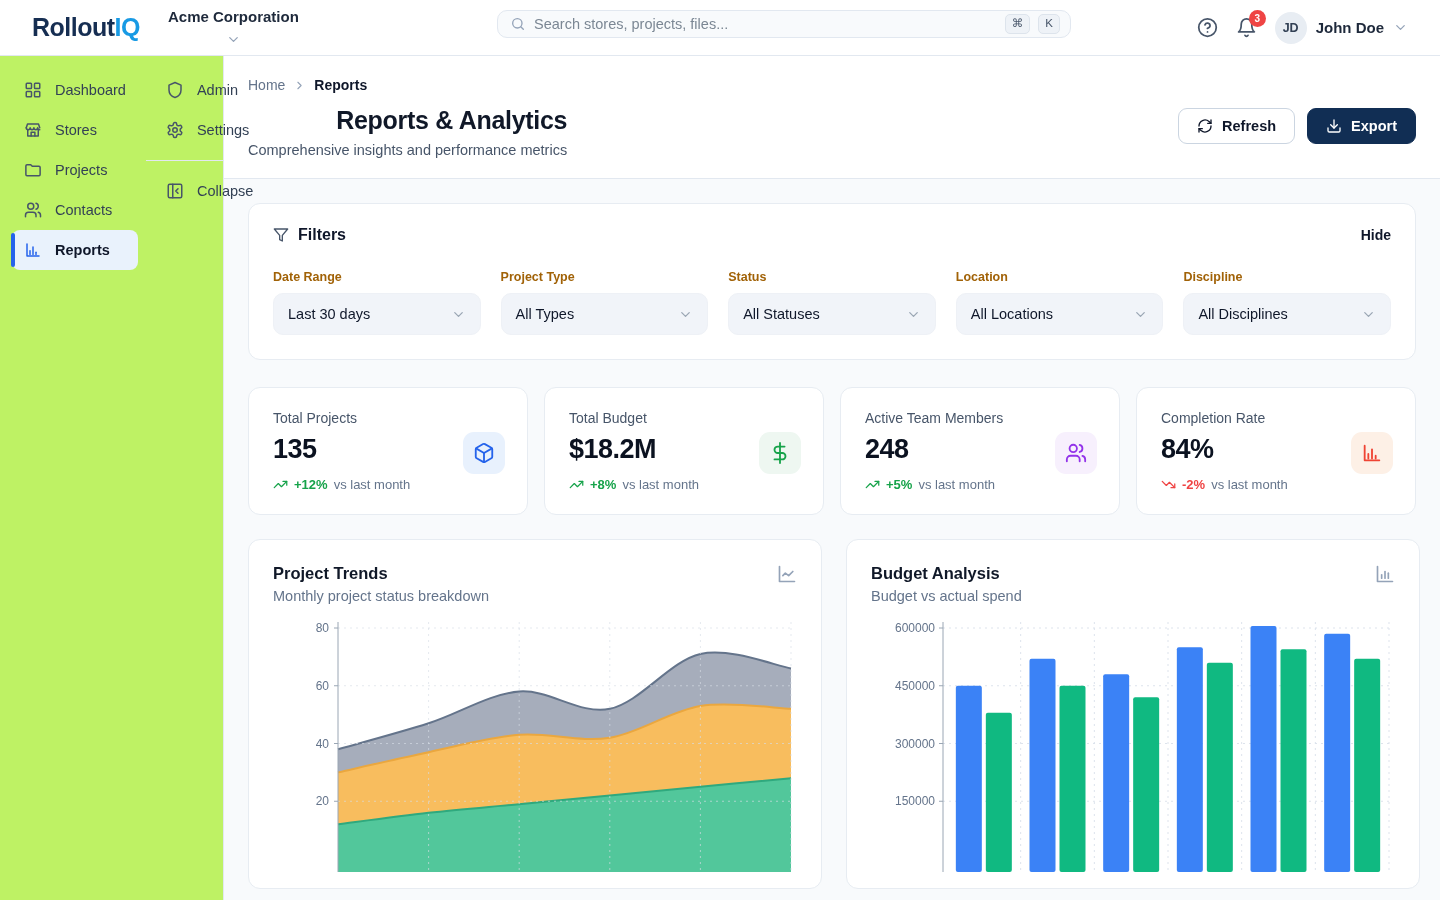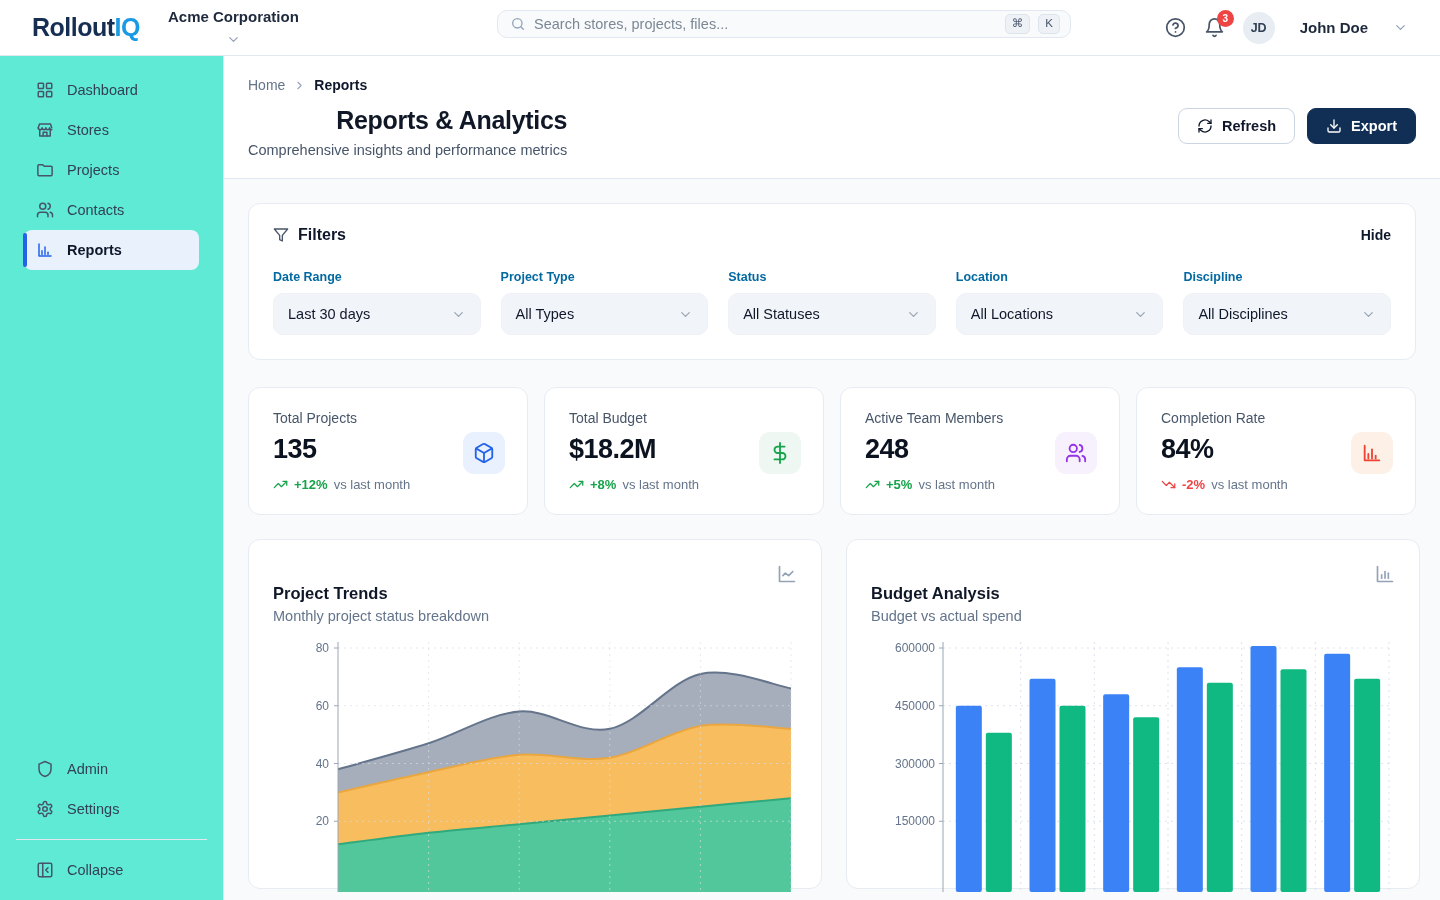--- a/index.html
+++ b/index.html
@@ -15,27 +15,27 @@
   .org { display:flex; align-items:center; gap:7px; font-size:15px; font-weight:600; color:#1e293b; cursor:pointer;flex-direction:column; }
   .org svg { color:#94a3b8; }
   .searchwrap { position:absolute; left:497px; top:10px; width:574px; height:28px; background:#f8fafc; border:1px solid #e2e8f0; border-radius:10px; display:flex; align-items:center; padding:0 10px 0 12px; gap:8px; }
   .searchwrap svg { color:#94a3b8; flex:none; }
   .searchwrap input { flex:1; border:none; outline:none; background:transparent; font-size:14.5px; font-family:inherit; color:#334155; }
   .searchwrap input::placeholder { color:#7b8794; }
   .kbd { background:#eef2f7; border:1px solid #dde4ec; color:#475569; font-size:11.5px; border-radius:5px; padding:2px 6px; line-height:1.2; }
   .top-right { margin-left:auto; display:flex; align-items:center; gap:18px; }
   .iconbtn { color:#475569; display:flex; cursor:pointer; position:relative; }
   .badge { position:absolute; top:-7px; right:-9px; background:#ef4444; color:#fff; font-size:10px; font-weight:700; min-width:17px; height:17px; border-radius:9px; display:flex; align-items:center; justify-content:center; padding:0 4px; }
-  .userchip { display:flex; align-items:center; gap:25px; cursor:pointer; }
+  .userchip { display:flex; align-items:center; gap:9px; cursor:pointer; }
   .avatar { width:32px; height:32px; border-radius:50%; background:#e8edf3; color:#334155; font-size:12.5px; font-weight:700; display:flex; align-items:center; justify-content:center; }
   .username { font-size:15px; font-weight:600; color:#1e293b; }
   .userchip svg { color:#94a3b8; }
 
   
-  .sidebar { border-right:1px solid #e2e8f0; background:#5eead4; display:flex; flex-direction:column; padding:14px 16px 10px; }
+  .sidebar { border-right:1px solid #e2e8f0; background:#bef264; display:flex; flex-direction:row; padding:14px 4px 10px; }
   .nav { display:flex; flex-direction:column; }
   .nav-item { display:flex; align-items:center; gap:13px; height:40px; margin:0 8px; padding:0 12px; border-radius:8px; font-size:14.5px; font-weight:500; color:#334155; cursor:pointer; position:relative; }
   .nav-item svg { color:#475569; flex:none; }
   .nav-item.active { background:#e9f2fc; color:#0f172a; font-weight:600; }
   .nav-item.active svg { color:#2563eb; }
   .nav-item.active::before { content:""; position:absolute; left:-1px; top:3px; bottom:3px; width:4px; border-radius:4px; background:#2563eb; }
   .sidebar .spacer { flex:1; }
   .sidebar-divider { border-top:1px solid #e2e8f0; margin:10px 0; }
 
   
@@ -56,21 +56,21 @@
   .content { flex:1; padding:24px; overflow:hidden; }
 
   
   .card { background:#fff; border:1px solid #e7ecf2; border-radius:12px; }
   .filters { padding:22px 24px 24px; }
   .filters-head { display:flex; align-items:center; }
   .filters-title { display:flex; align-items:center; gap:9px; font-size:16px; font-weight:600; color:#0f172a; }
   .filters-title svg { color:#475569; }
   .hide-link { margin-left:auto; font-size:14px; font-weight:600; color:#0f172a; cursor:pointer; }
   .filters-grid { display:grid; grid-template-columns:repeat(5,1fr); gap:20px; margin-top:26px; }
-  .f-label { font-size:12.5px; font-weight:600; color:#0369a1; margin-bottom:9px; }
+  .f-label { font-size:12.5px; font-weight:600; color:#a16207; margin-bottom:9px; }
   .select { height:42px; background:#f1f4f9; border:1px solid #eef1f6; border-radius:10px; display:flex; align-items:center; padding:0 14px; font-size:14.5px; color:#0f172a; cursor:pointer; }
   .select svg { margin-left:auto; color:#9aa6b4; }
 
   
   .stats { display:grid; grid-template-columns:repeat(4,1fr); gap:16px; margin-top:27px; }
   .stat { padding:22px 24px; position:relative; }
   .stat-label { font-size:14px; color:#475569; }
   .stat-value { font-size:27px; font-weight:700; letter-spacing:-0.5px; color:#0b1220; margin-top:8px; }
   .stat-icon { position:absolute; right:22px; top:44px; width:42px; height:42px; border-radius:11px; display:flex; align-items:center; justify-content:center; }
   .si-blue { background:#e8f1fd; color:#2563eb; }
@@ -80,21 +80,21 @@
   .stat-delta { display:flex; align-items:center; gap:6px; margin-top:12px; font-size:13px; }
   .delta-val { font-weight:700; }
   .trend-up .delta-val, .trend-up svg { color:#16a34a; }
   .trend-down .delta-val, .trend-down svg { color:#ef4444; }
   .delta-note { color:#64748b; }
 
   
   .charts { display:grid; grid-template-columns:repeat(2,1fr); gap:24px; margin-top:24px; }
   .chart-card { padding:24px 24px 0; height:350px; }
   .chart-head { display:flex; align-items:flex-start; }
-  .chart-title { font-size:16.5px; font-weight:700; color:#101828;margin-top:20px; }
+  .chart-title { font-size:16.5px; font-weight:700; color:#101828; }
   .chart-sub { font-size:14.5px; color:#64748b; margin-top:5px; }
   .chart-corner { margin-left:auto; color:#94a3b8; }
   .chart-card svg.plot { display:block; margin-top:10px; }
   text { font-family:"Liberation Sans", sans-serif; }
 </style>
 </head>
 <body>
 
 <div class="app">
 

